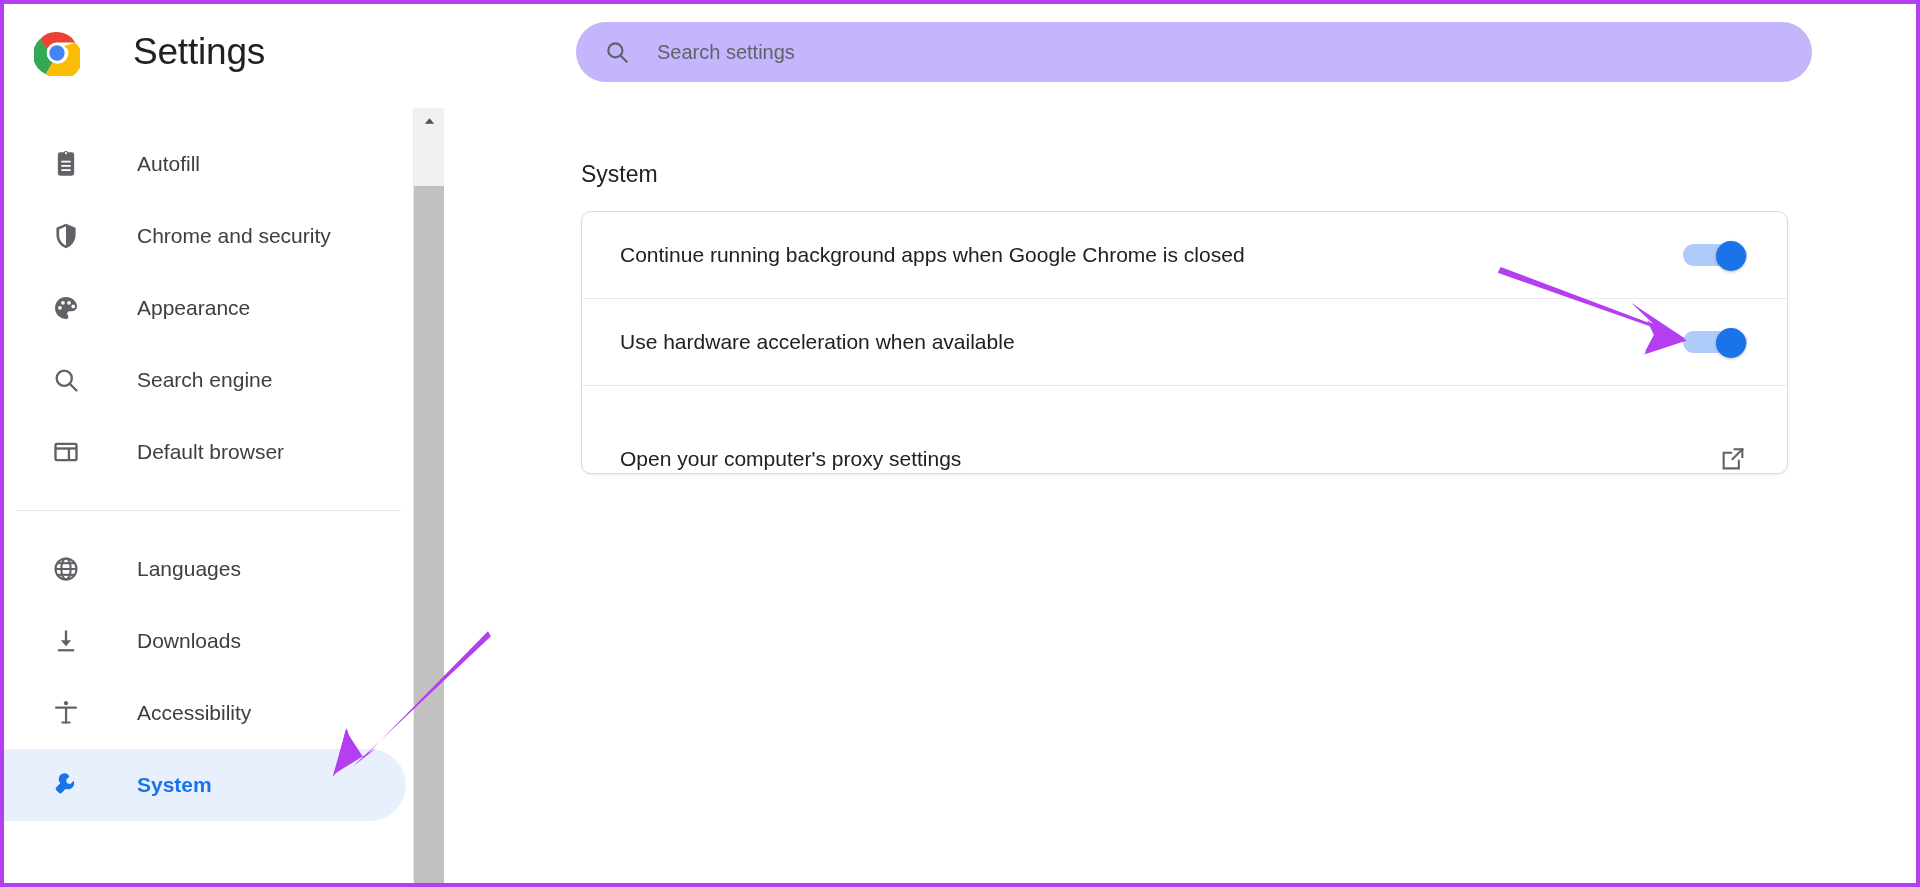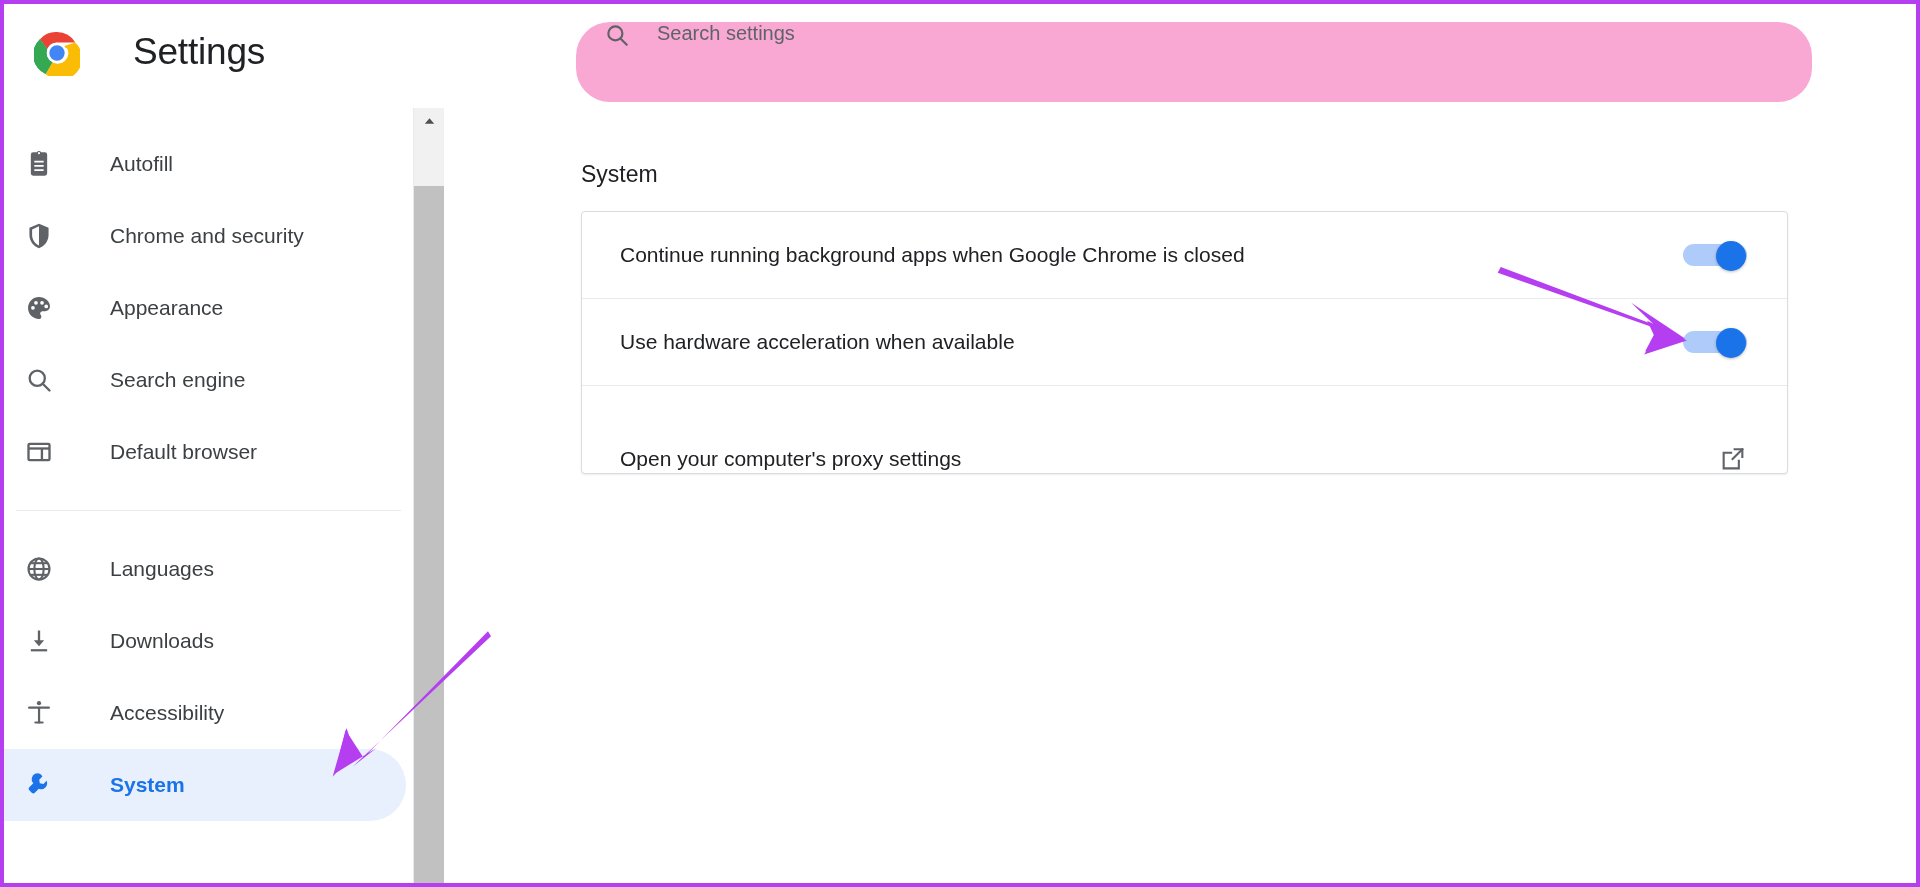--- a/index.html
+++ b/index.html
@@ -45,25 +45,25 @@
     line-height: 48px;
     color: #202124;
     letter-spacing: -0.2px;
     white-space: nowrap;
   }
 
   
   #search-bar {
     position: absolute;
     left: 572px; top: 18px;
-    width: 1236px; height: 80px;
-    background: #f9a8d4;
+    width: 1236px; height: 60px;
+    background: #c4b5fd;
     border-radius: 34px;
     display: flex;
-    align-items: flex-start;
+    align-items: center;
   }
   #search-icon {
     margin-left: 28px;
     width: 26px; height: 26px;
     flex: 0 0 auto;
     color: #5f6368;
   }
   #search-input {
     flex: 1 1 auto;
     border: none;
@@ -94,21 +94,21 @@
     height: 1px;
     background: #e8eaed;
     margin: 22px 12px 22px 12px;
   }
 
   .nav-item {
     position: relative;
     display: flex;
     align-items: center;
     height: 72px;
-    padding-left: 20px;
+    padding-left: 47px;
     border-radius: 0 36px 36px 0;
     cursor: pointer;
     color: #5f6368;
   }
   .nav-item .nav-icon {
     width: 30px; height: 30px;
     flex: 0 0 auto;
     color: #5f6368;
     display: flex;
     align-items: center;
@@ -193,21 +193,21 @@
     line-height: 30px;
     color: #202124;
   }
 
   #settings-card {
     position: absolute;
     left: 137px; top: 103px;
     width: 1207px;
     background: #ffffff;
     border: 1px solid #dadce0;
-    border-radius: 4px;
+    border-radius: 10px;
     box-shadow: 0 1px 2px rgba(60,64,67,0.10);
     overflow: hidden;
   }
 
   .card-row {
     display: flex;
     align-items: center;
     height: 87px;
     padding: 0 40px 0 38px;
     border-bottom: 1px solid #e8eaed;

